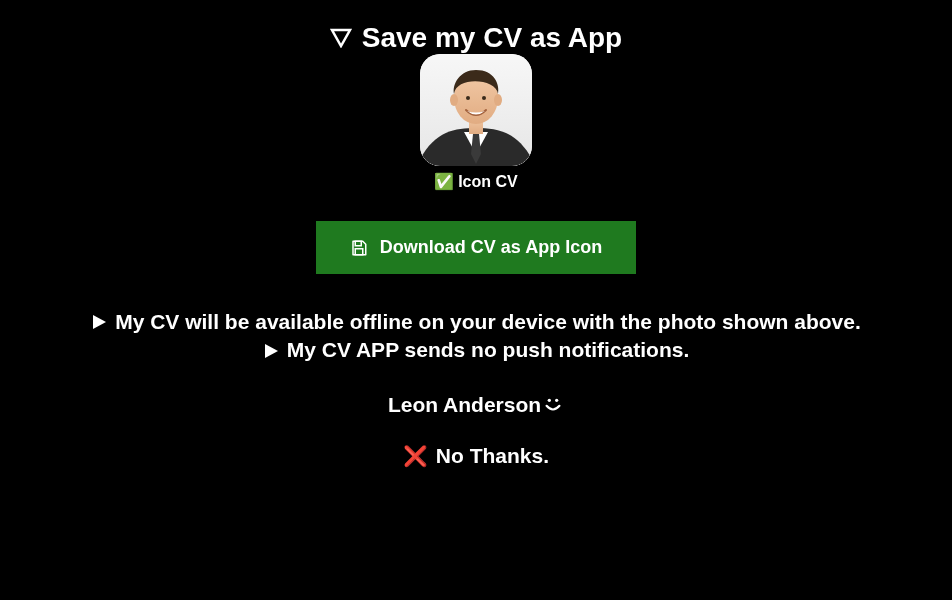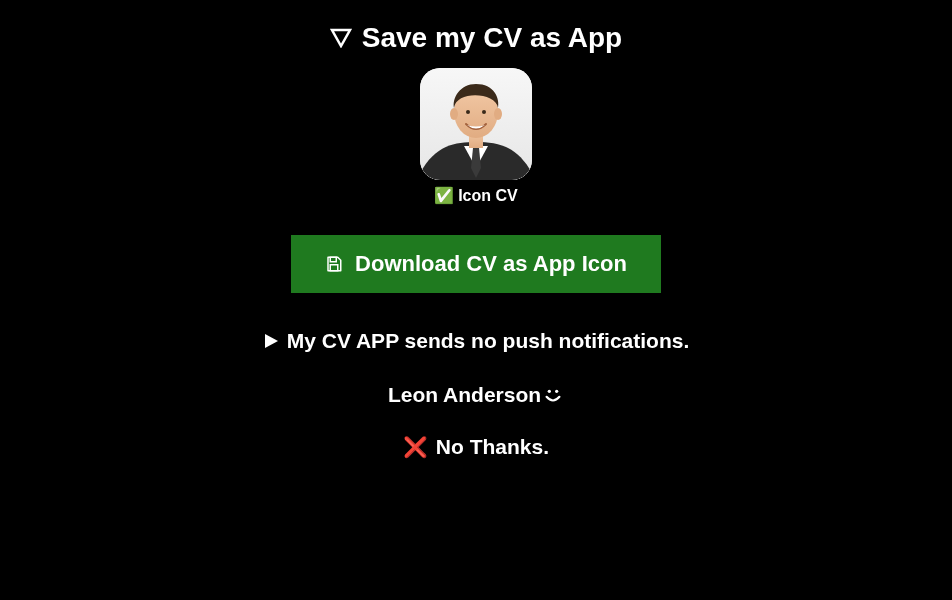--- a/index.html
+++ b/index.html
@@ -20,21 +20,20 @@
     align-items: center;
     box-sizing: border-box;
     padding-top: 22px;
   }
   .title {
     font-size: 28px;
     font-weight: 800;
     display: flex;
     align-items: center;
     gap: 10px;
-    margin-bottom: 14px;
   }
   .tri-down {
     display: inline-block;
   }
   .tri-down svg { display:block; }
   .app-icon {
     width: 112px;
     height: 112px;
     border-radius: 20px;
     background: #f0f0f0;
@@ -52,21 +51,21 @@
     gap: 4px;
   }
   .check {
     font-size: 16px;
   }
   .download-btn {
     margin-top: 30px;
     background: #1f7a1f;
     color: #fff;
     border: none;
-    font-size: 22px;
+    font-size: 18px;
     font-weight: 700;
     padding: 16px 34px;
     display: inline-flex;
     align-items: center;
     gap: 12px;
     cursor: pointer;
     font-family: inherit;
   }
   .save-icon svg { display:block; }
   .body-text {
@@ -187,20 +186,28 @@
     <span>Download CV as App Icon</span>
   </button>
 
   <div class="body-text">
     <div class="line">
       <span class="play">
         <svg width="16" height="16" viewBox="0 0 16 16">
             <polygon points="2,1 15,8 2,15" fill="#fff"></polygon>
           </svg>
       </span>
+      <span>My CV will be available offline on your device with the photo shown above.</span>
+    </div>
+    <div class="line">
+      <span class="play">
+        <svg width="16" height="16" viewBox="0 0 16 16">
+            <polygon points="2,1 15,8 2,15" fill="#fff"></polygon>
+          </svg>
+      </span>
       <span>My CV APP sends no push notifications.</span>
     </div>
   </div>
 
   <div class="regards">
     <div class="signature">
       <span>Leon Anderson</span>
       <span class="smile">
         <svg width="22" height="22" viewBox="0 0 24 24">
           <circle cx="8" cy="8" r="1.8" fill="#fff"></circle>

